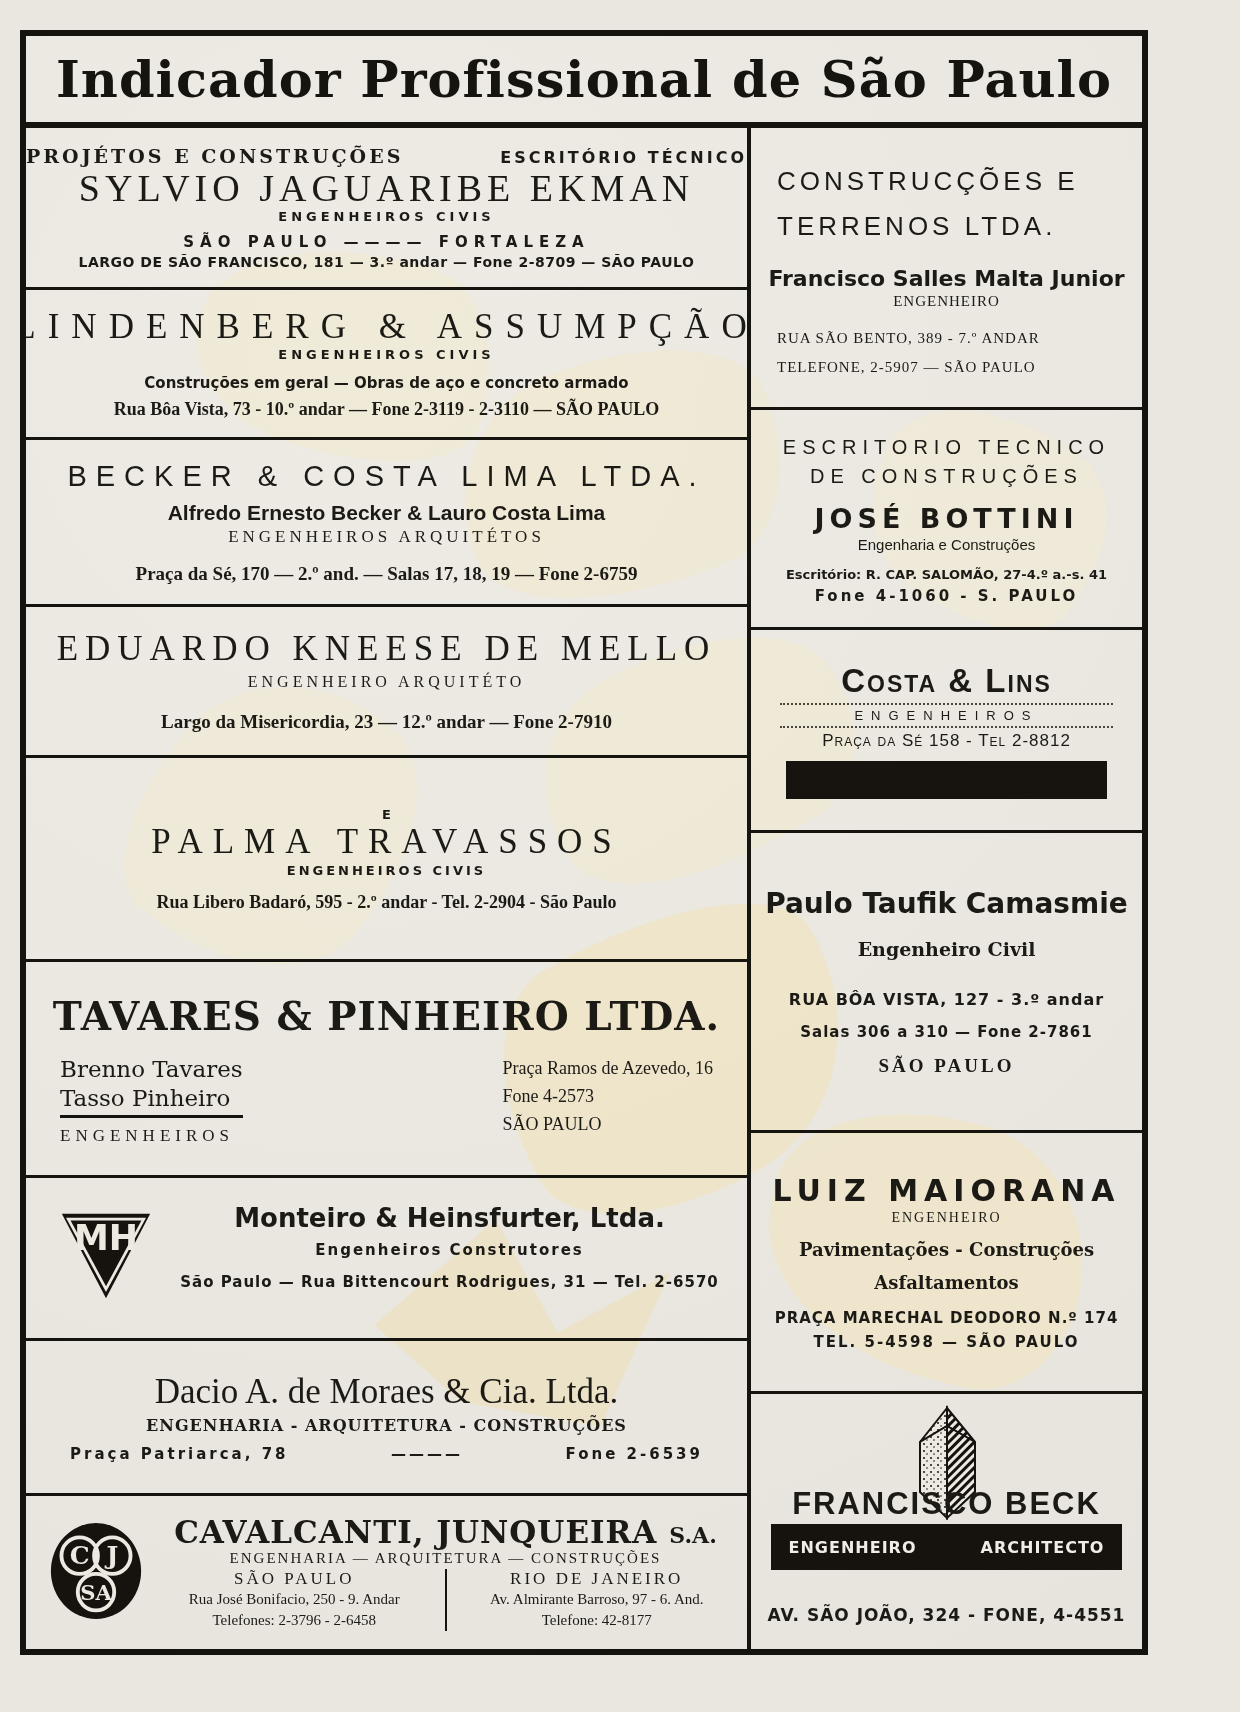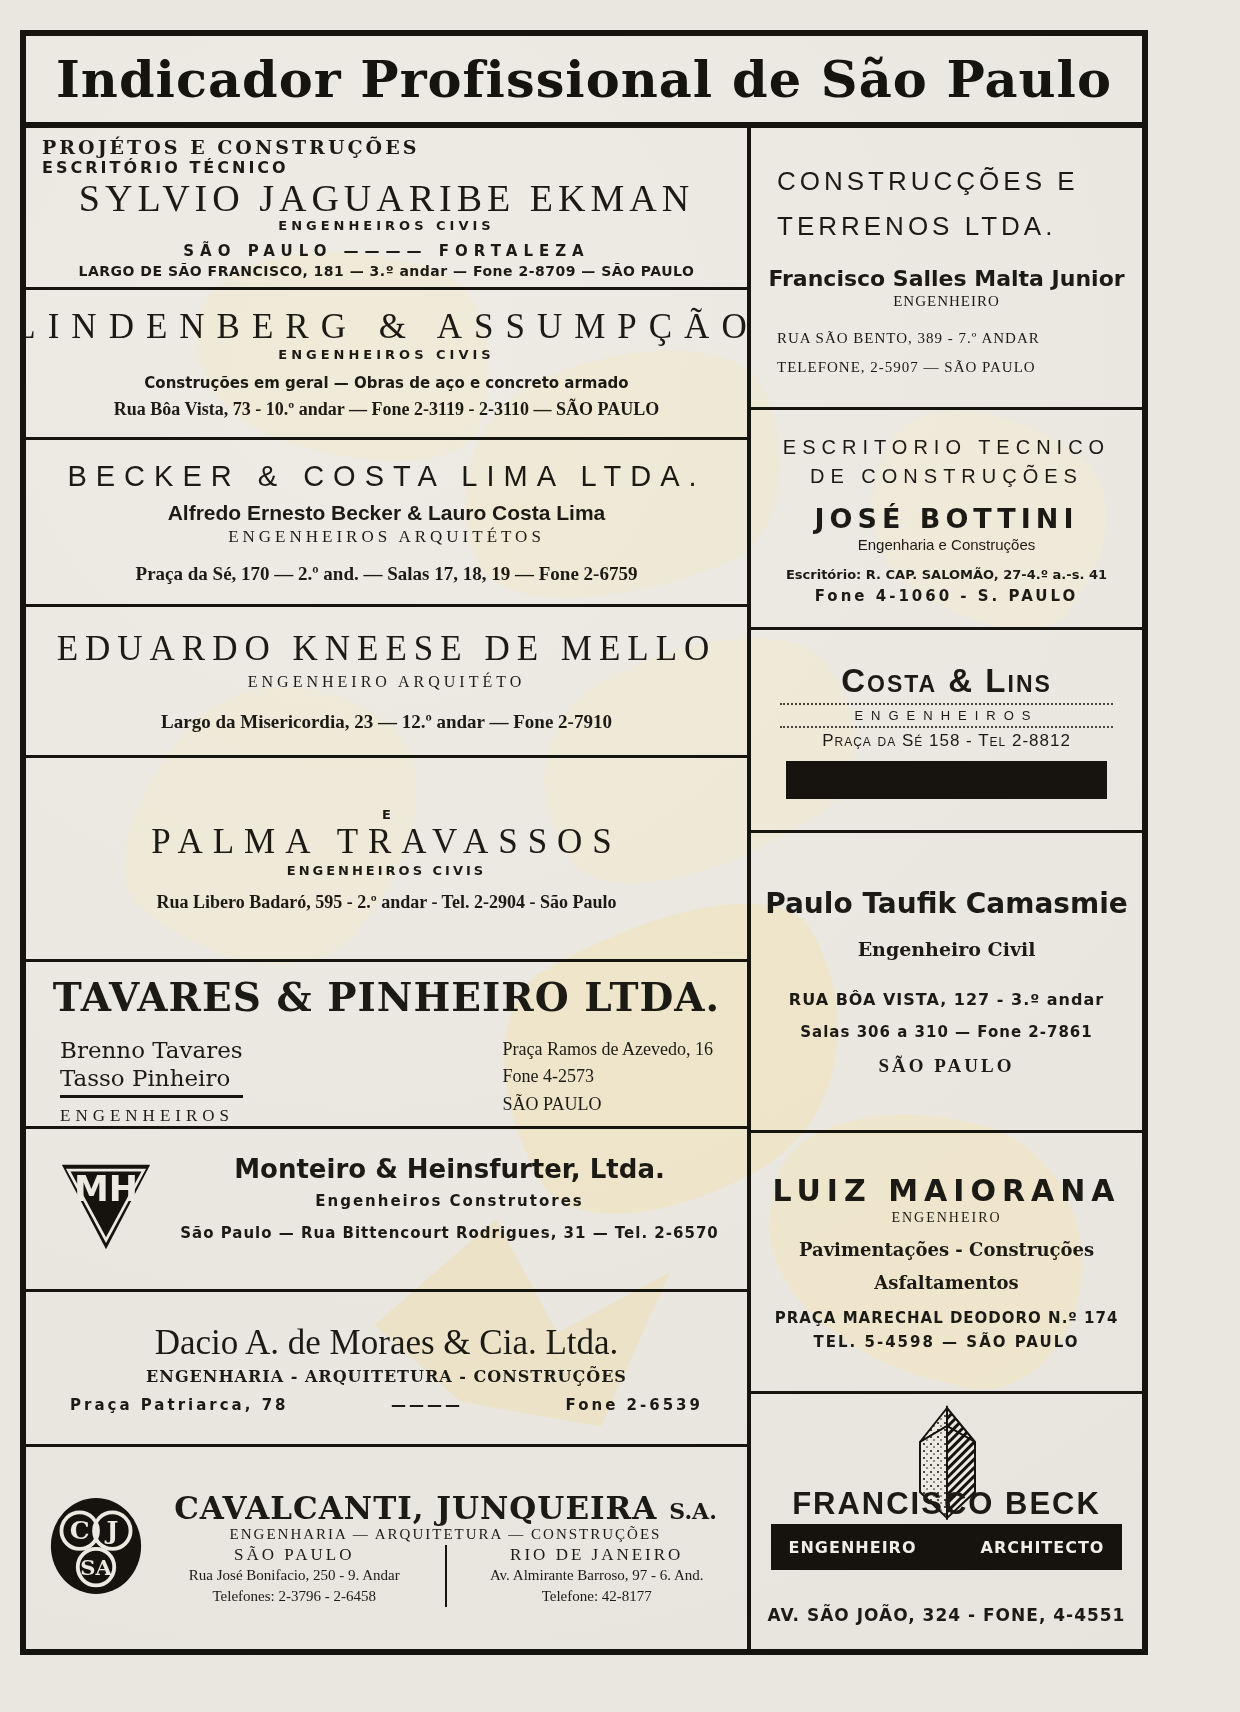--- a/index.html
+++ b/index.html
@@ -39,26 +39,26 @@
   .col-left{width:725px;box-sizing:border-box;border-right:4px solid #16140f;display:flex;flex-direction:column;}
   .col-right{flex:1;display:flex;flex-direction:column;}
   .ad{
     box-sizing:border-box;border-bottom:3px solid #16140f;position:relative;
     display:flex;flex-direction:column;align-items:center;justify-content:center;
     text-align:center;overflow:hidden;
   }
   .ad:last-child{border-bottom:none;flex:1;}
   
   .l1{height:162px;}.l2{height:150px;}.l3{height:167px;}.l4{height:151px;}
-  .l5{height:204px;}.l6{height:167px;justify-content:flex-end;}.l7{height:163px;}.l8{height:155px;}
+  .l5{height:204px;}.l6{height:216px;}.l7{height:163px;}.l8{height:155px;}
   
   .r1{height:282px;}.r2{height:220px;}.r3{height:203px;}.r4{height:300px;}.r5{height:261px;}
 
   
-  .kicker-row{width:100%;display:flex;justify-content:space-between;align-items:baseline;padding:0 16px;box-sizing:border-box;flex-direction:column;}
+  .kicker-row{width:100%;display:flex;justify-content:space-between;align-items:baseline;padding:0 0;box-sizing:border-box;}
   .kicker-row .k-left{font-family:"DejaVu Serif",serif;font-weight:700;font-size:19px;letter-spacing:3px;}
   .kicker-row .k-right{font-family:"DejaVu Sans",sans-serif;font-weight:700;font-size:16px;letter-spacing:3px;text-align:right;}
   .ekman-name{font-family:"Liberation Serif",serif;font-size:38px;letter-spacing:5px;line-height:1.05;margin-top:2px;}
   .small-bold{font-family:"DejaVu Sans",sans-serif;font-weight:700;font-size:13px;letter-spacing:4px;}
   .ekman-cities{font-family:"DejaVu Sans",sans-serif;font-weight:700;font-size:15px;letter-spacing:6px;margin-top:9px;}
   .ekman-addr{font-family:"DejaVu Sans",sans-serif;font-weight:700;font-size:14px;letter-spacing:.5px;margin-top:3px;}
 
   .lind-name{font-family:"Liberation Serif",serif;font-size:35px;letter-spacing:12px;white-space:nowrap;}
   .lind-serv{font-family:"DejaVu Sans",sans-serif;font-weight:700;font-size:15px;margin-top:12px;}
   .lind-addr{font-family:"Liberation Serif",serif;font-weight:700;font-size:18px;margin-top:7px;}

